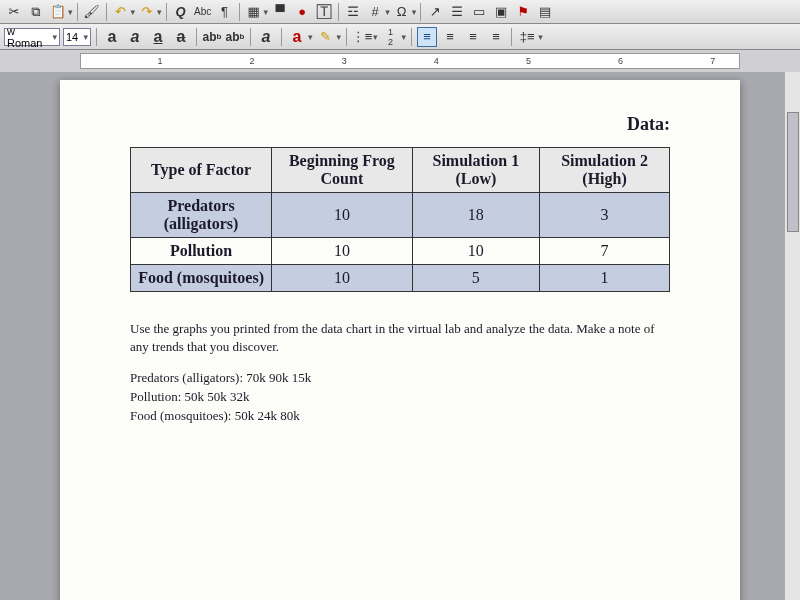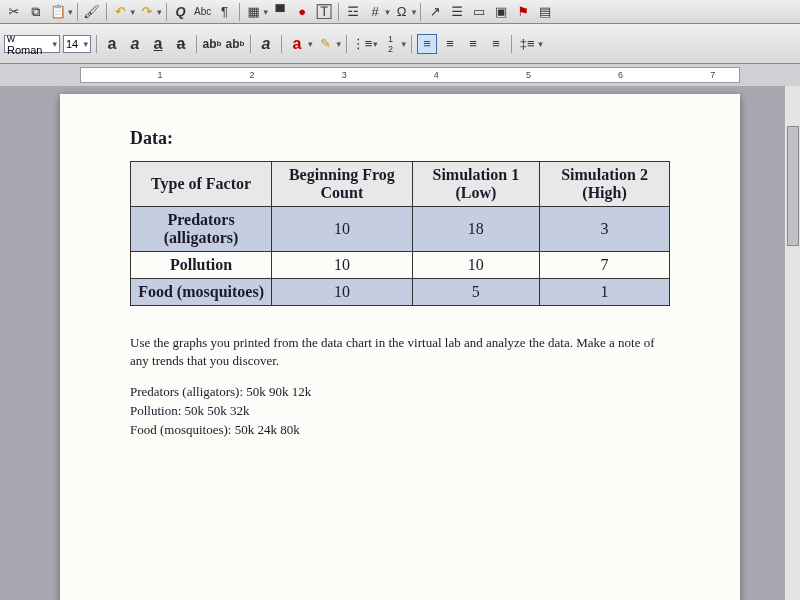--- a/index.html
+++ b/index.html
@@ -24,21 +24,21 @@
     overflow: hidden;
   }
   .toolbar2 {
     background: linear-gradient(#f0f0f0, #d8d8d8);
     border-bottom: 1px solid #888;
     display: flex;
     align-items: center;
     padding: 2px 4px;
     gap: 3px;
     font-size: 11px;
-    height: 40px;
+    height: 26px;
     overflow: hidden;
   }
   .tbtn {
     display: inline-flex;
     align-items: center;
     justify-content: center;
     width: 20px;
     height: 20px;
     font-size: 13px;
     color: #333;
@@ -105,20 +105,21 @@
     box-shadow: 0 2px 8px rgba(0,0,0,0.4);
     padding: 34px 70px 30px 70px;
     font-family: "Times New Roman", serif;
     color: #1a1a2a;
     position: relative;
   }
   .page h2 {
     font-size: 18px;
     font-weight: bold;
     margin: 0 0 12px 0;
+    text-align: right;
   }
   .page p {
     font-size: 13px;
     margin: 0 0 14px 0;
     line-height: 1.35;
   }
   table.data {
     border-collapse: collapse;
     width: 100%;
     font-size: 16px;
@@ -300,21 +301,21 @@
         <td>10</td>
         <td>5</td>
         <td>1</td>
       </tr>
     </tbody>
       </table>
 
     <p>Use the graphs you printed from the data chart in the virtual lab and analyze the data. Make a note of any trends that you discover.</p>
 
     <div class="graph-lines">
-      <div>Predators (alligators): 50k 90k 12k</div>
+      <div>Predators (alligators): 70k 90k 15k</div>
       <div>Pollution: 50k 50k 32k</div>
       <div>Food (mosquitoes): 50k 24k 80k</div>
     </div>
 
   </div>
 
   <div class="scrollbar-v">
     <div class="thumb"></div>
   </div>
 </div>

